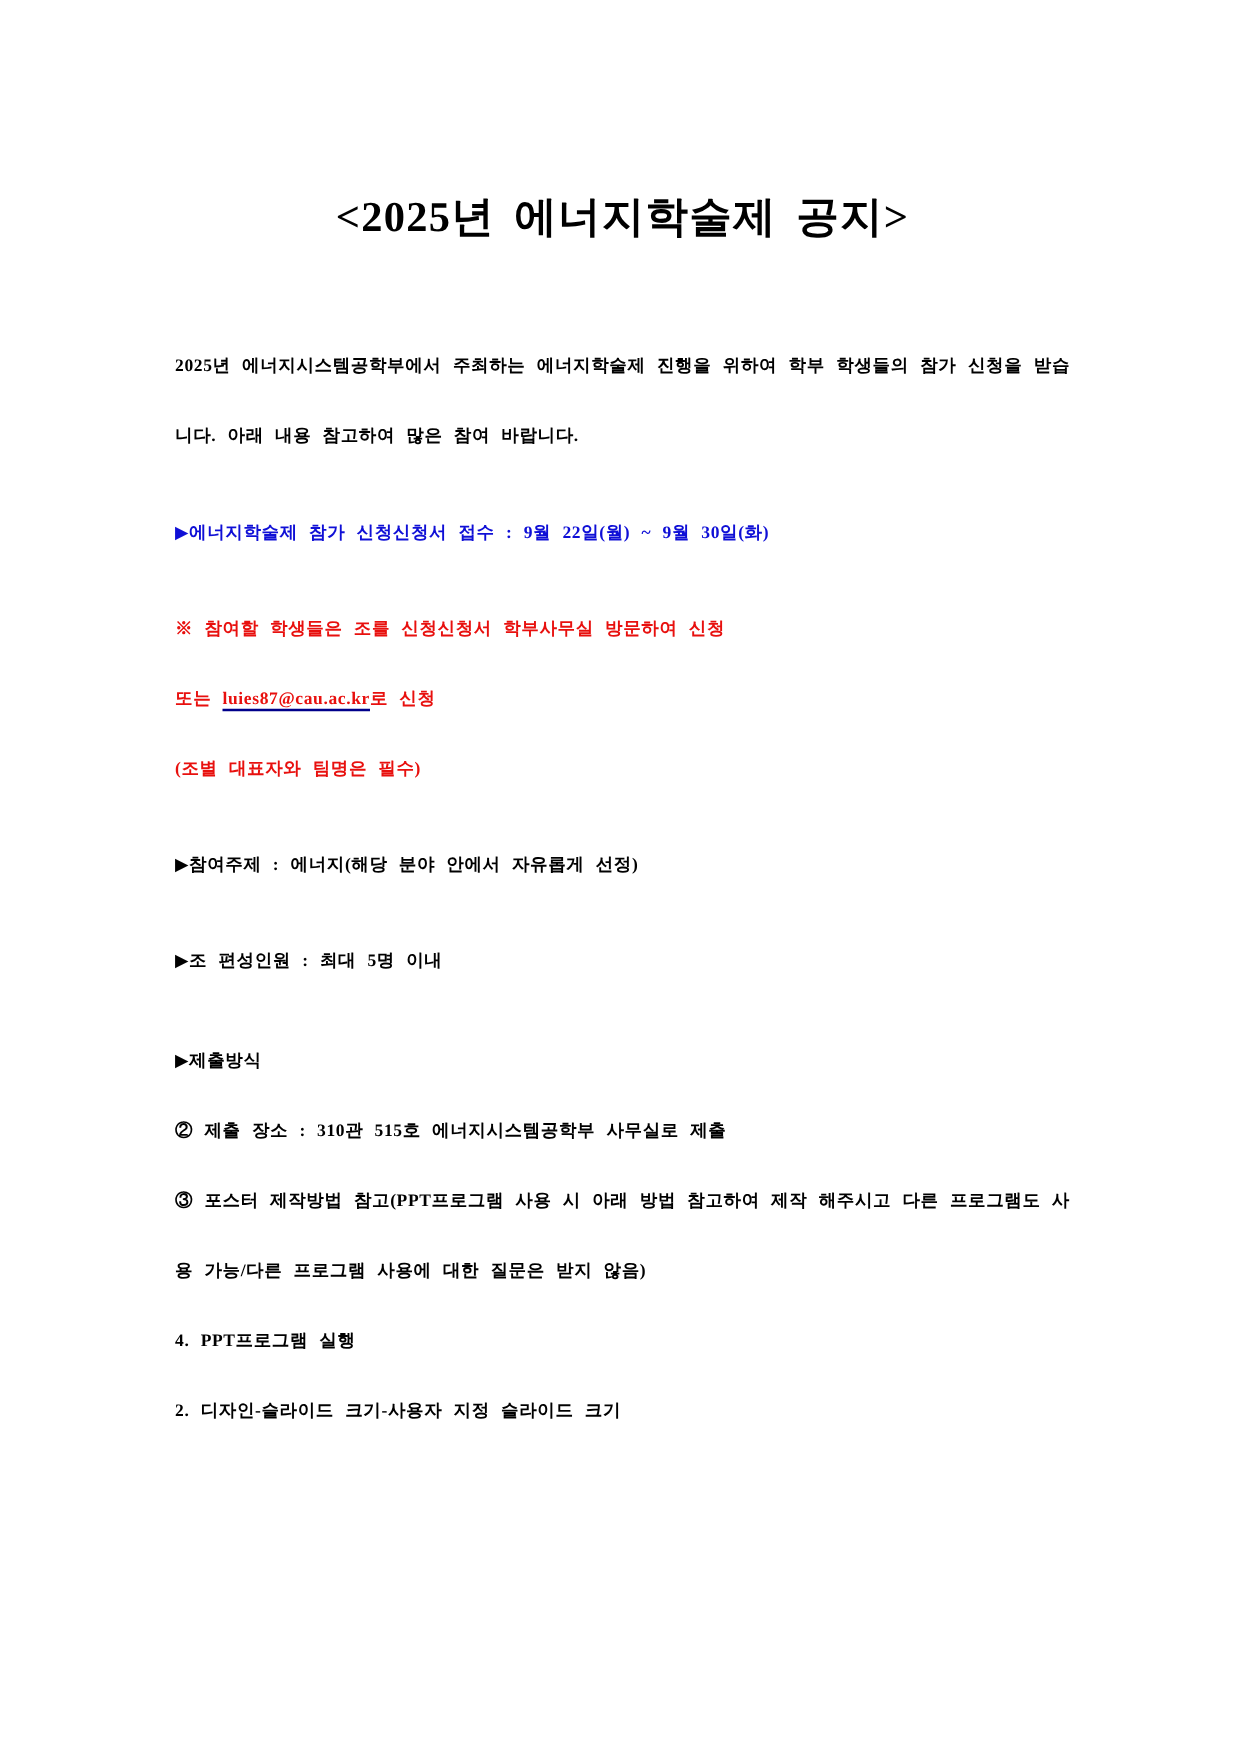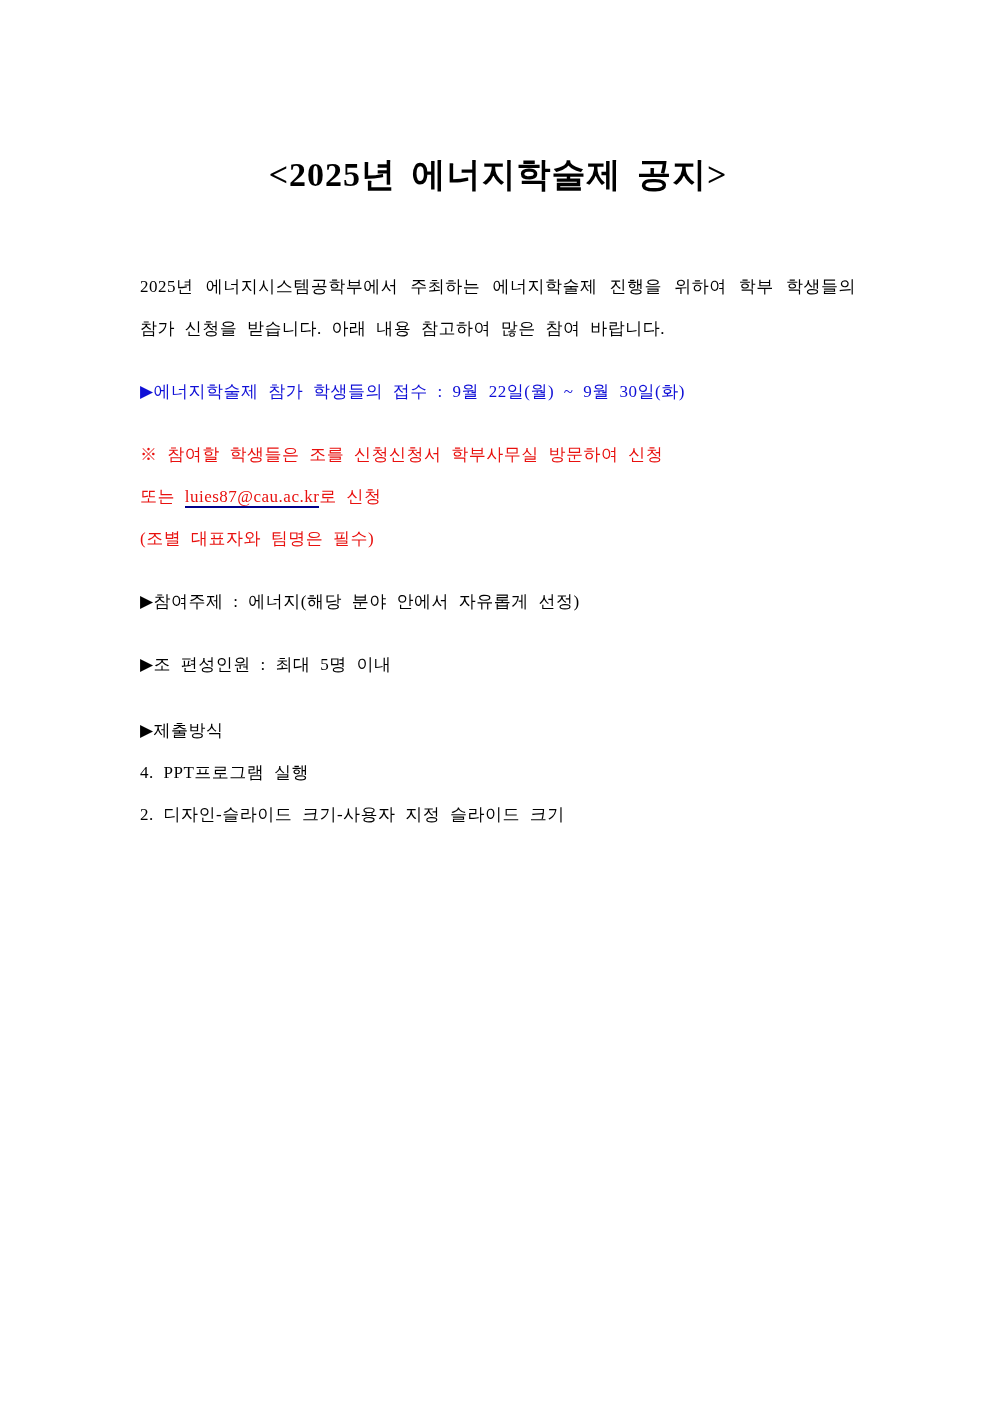--- a/index.html
+++ b/index.html
@@ -29,58 +29,61 @@
   .doc-title {
     font-size: 34px;
     font-weight: bold;
     text-align: center;
     line-height: 46px;
     letter-spacing: 1px;
     margin-bottom: 68px;
     word-spacing: 6px;
   }
   .para {
-    font-size: 17px;
-    line-height: 42px;
+    font-size: 14px;
+    line-height: 56px;
     margin-bottom: 21px;
     text-align: justify;
     word-spacing: 5px;
     letter-spacing: 0.5px;
+    font-weight: bold;
   }
   .para:last-child { margin-bottom: 0; margin-top: 24px; }
   .line { display: block; }
   .blue { color: var(--c-blue); }
   .red { color: var(--c-red); }
   .email-link {
     color: var(--c-red);
     text-decoration: none;
     border-bottom: 2px solid var(--c-underline);
   }
 </style>
 </head>
 <body>
 
 <div class="page">
 
   <h1 class="doc-title">&lt;2025년 에너지학술제 공지&gt;</h1>
 
   <p class="para">2025년 에너지시스템공학부에서 주최하는 에너지학술제 진행을 위하여 학부 학생들의 참가 신청을 받습니다. 아래 내용 참고하여 많은 참여 바랍니다.</p>
 
-  <p class="para blue">▶에너지학술제 참가 학생들의 접수 : 9월 22일(월) ~ 9월 30일(화)</p>
+  <p class="para blue">▶에너지학술제 참가 신청신청서 접수 : 9월 22일(월) ~ 9월 30일(화)</p>
 
 
   <p class="para red">
     <span class="line">※ 참여할 학생들은 조를 신청신청서 학부사무실 방문하여 신청</span>
     <span class="line"><span>또는 </span><a href="#" class="email-link">luies87@cau.ac.kr</a><span>로 신청</span></span>
     <span class="line">(조별 대표자와 팀명은 필수)</span>
   </p>
 
   <p class="para">▶참여주제 : 에너지(해당 분야 안에서 자유롭게 선정)</p>
 
   <p class="para">▶조 편성인원 : 최대 5명 이내</p>
 
   <p class="para">
     <span class="line">▶제출방식</span>
+    <span class="line">② 제출 장소 : 310관 515호 에너지시스템공학부 사무실로 제출</span>
+    <span class="line-wrap" style="display: block;">③ 포스터 제작방법 참고(PPT프로그램 사용 시 아래 방법 참고하여 제작 해주시고 다른 프로그램도 사용 가능/다른 프로그램 사용에 대한 질문은 받지 않음)</span>
     <span class="line">4. PPT프로그램 실행</span>
     <span class="line">2. 디자인-슬라이드 크기-사용자 지정 슬라이드 크기</span>
   </p>
 
 </div>
 
 </body></html>

